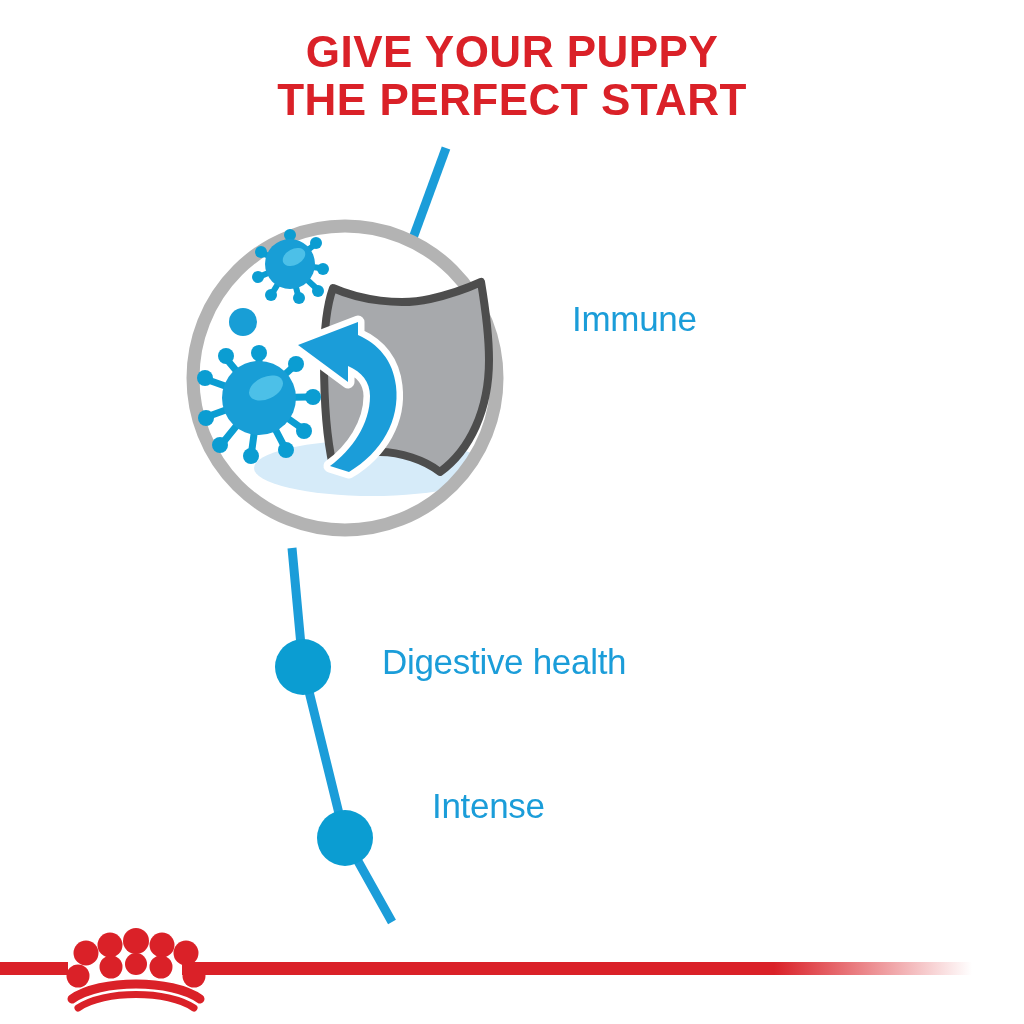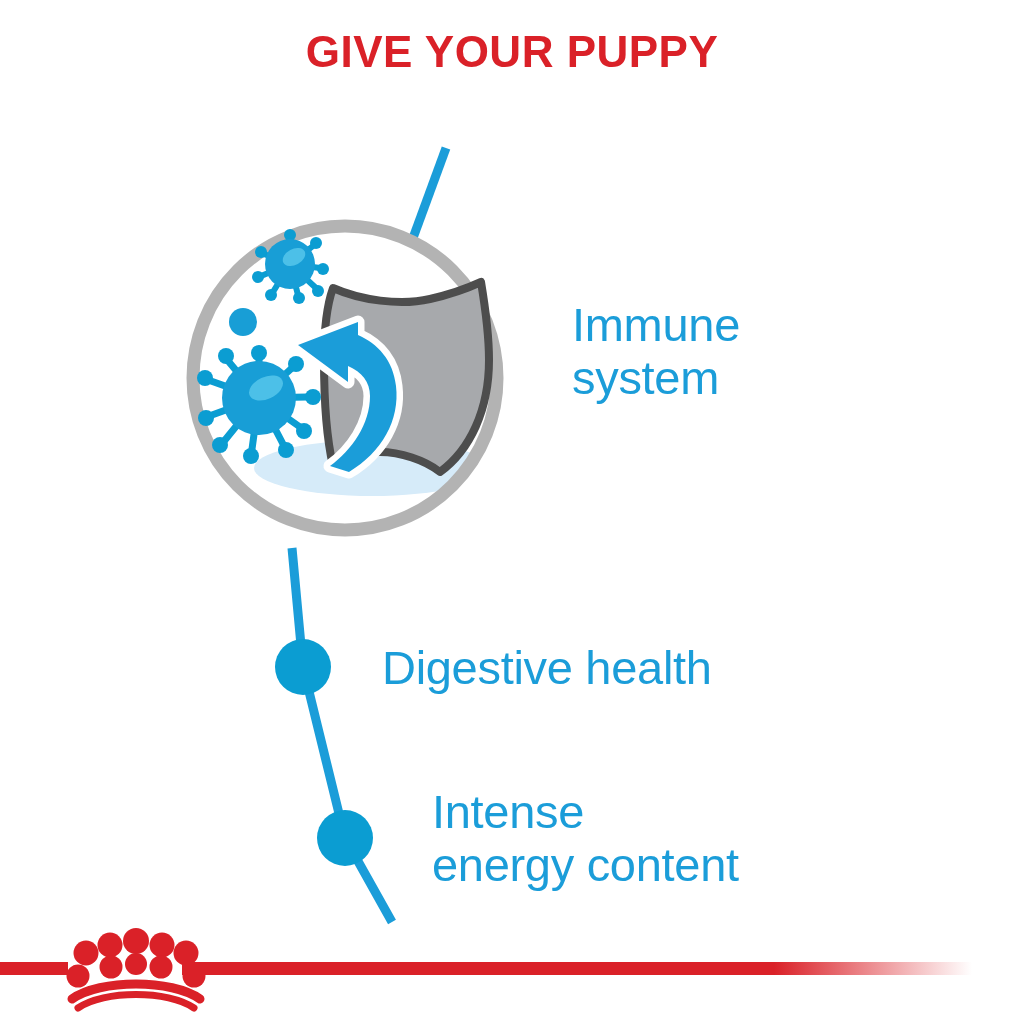--- a/index.html
+++ b/index.html
@@ -41,21 +41,21 @@
     display: block;
     white-space: nowrap;
   }
 
   
   .benefit-label {
     position: absolute;
     color: #1b9dd9;
     font-family: "Liberation Sans", sans-serif;
     font-weight: 400;
-    font-size: 47px;
+    font-size: 35px;
     line-height: 1.12;
     letter-spacing: -0.3px;
   }
   .benefit-label .ln { display: block; white-space: nowrap; }
 
   #label-immune   { left: 572px; top: 299px; }
   #label-digest   { left: 382px; top: 642px; }
   #label-energy   { left: 420px; top: 786px; margin-left: 12px; }
 
   
@@ -79,20 +79,21 @@
     background: linear-gradient(to right, #da2128 0px, #da2128 592px, rgba(218,33,40,0.0) 790px);
   }
 </style>
 </head>
 <body>
 
 <div id="poster">
 
   <div class="headline">
     <span class="line">GIVE YOUR PUPPY</span>
+    <span class="line">THE PERFECT START</span>
   </div>
 
   <svg id="stage" viewBox="0 0 1024 1024">
 
     <defs>
       <clipPath id="circleClip">
         <circle cx="345" cy="378" r="152"></circle>
       </clipPath>
       <linearGradient id="fadeRed" x1="0" y1="0" x2="1" y2="0">
         <stop offset="0%" stop-color="#da2128" stop-opacity="1"></stop>
@@ -212,28 +213,26 @@
       <circle cx="161" cy="967" r="11.5"></circle>
       <circle cx="194" cy="976" r="11.5"></circle>
 
       <path d="M 72 999 C 100 979, 172 979, 200 999" fill="none" stroke="#da2128" stroke-width="9" stroke-linecap="round"></path>
       <path d="M 78 1008 C 104 990, 168 990, 194 1008" fill="none" stroke="#da2128" stroke-width="7" stroke-linecap="round"></path>
     </g>
   </svg>
 
   <div class="benefit-label" id="label-immune">
     <span class="ln">Immune</span>
-    <span class="ln">system</span>
   </div>
 
   <div class="benefit-label" id="label-digest">
     <span class="ln">Digestive health</span>
   </div>
 
   <div class="benefit-label" id="label-energy">
     <span class="ln">Intense</span>
-    <span class="ln">energy content</span>
   </div>
 
   <div id="footer-rule-left"></div>
   <div id="footer-rule-right"></div>
 
 </div>
 
 </body></html>

